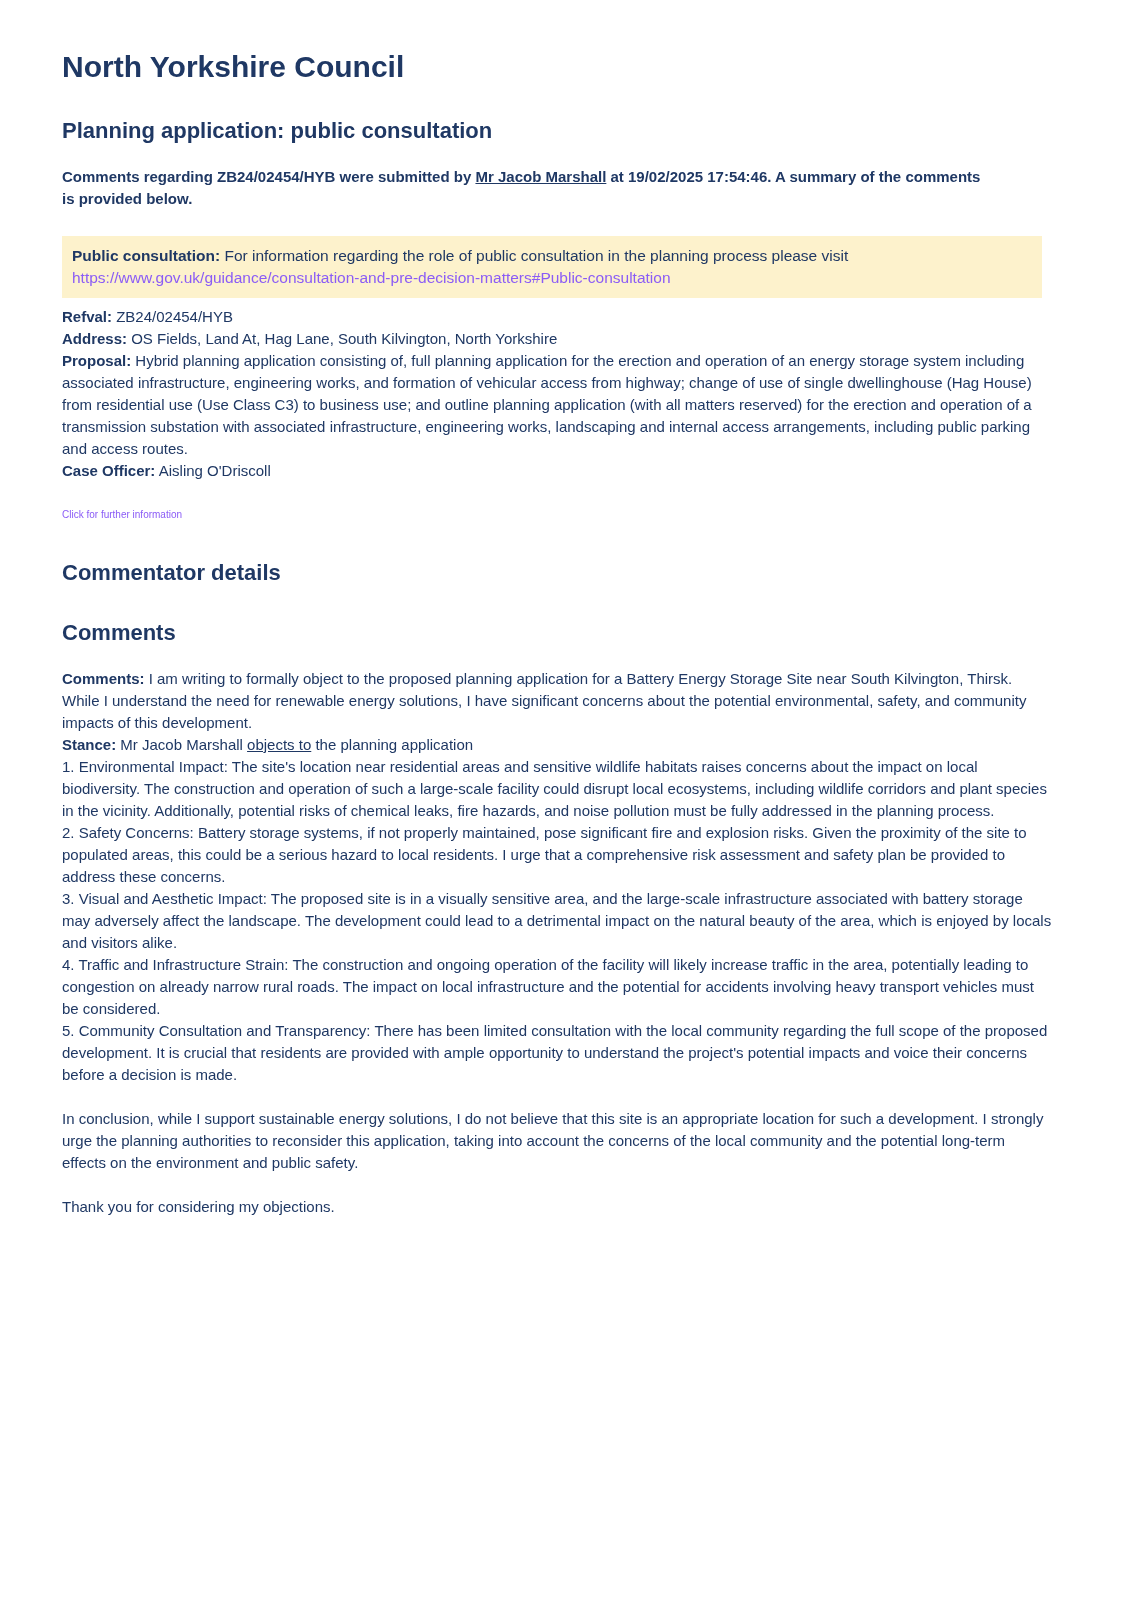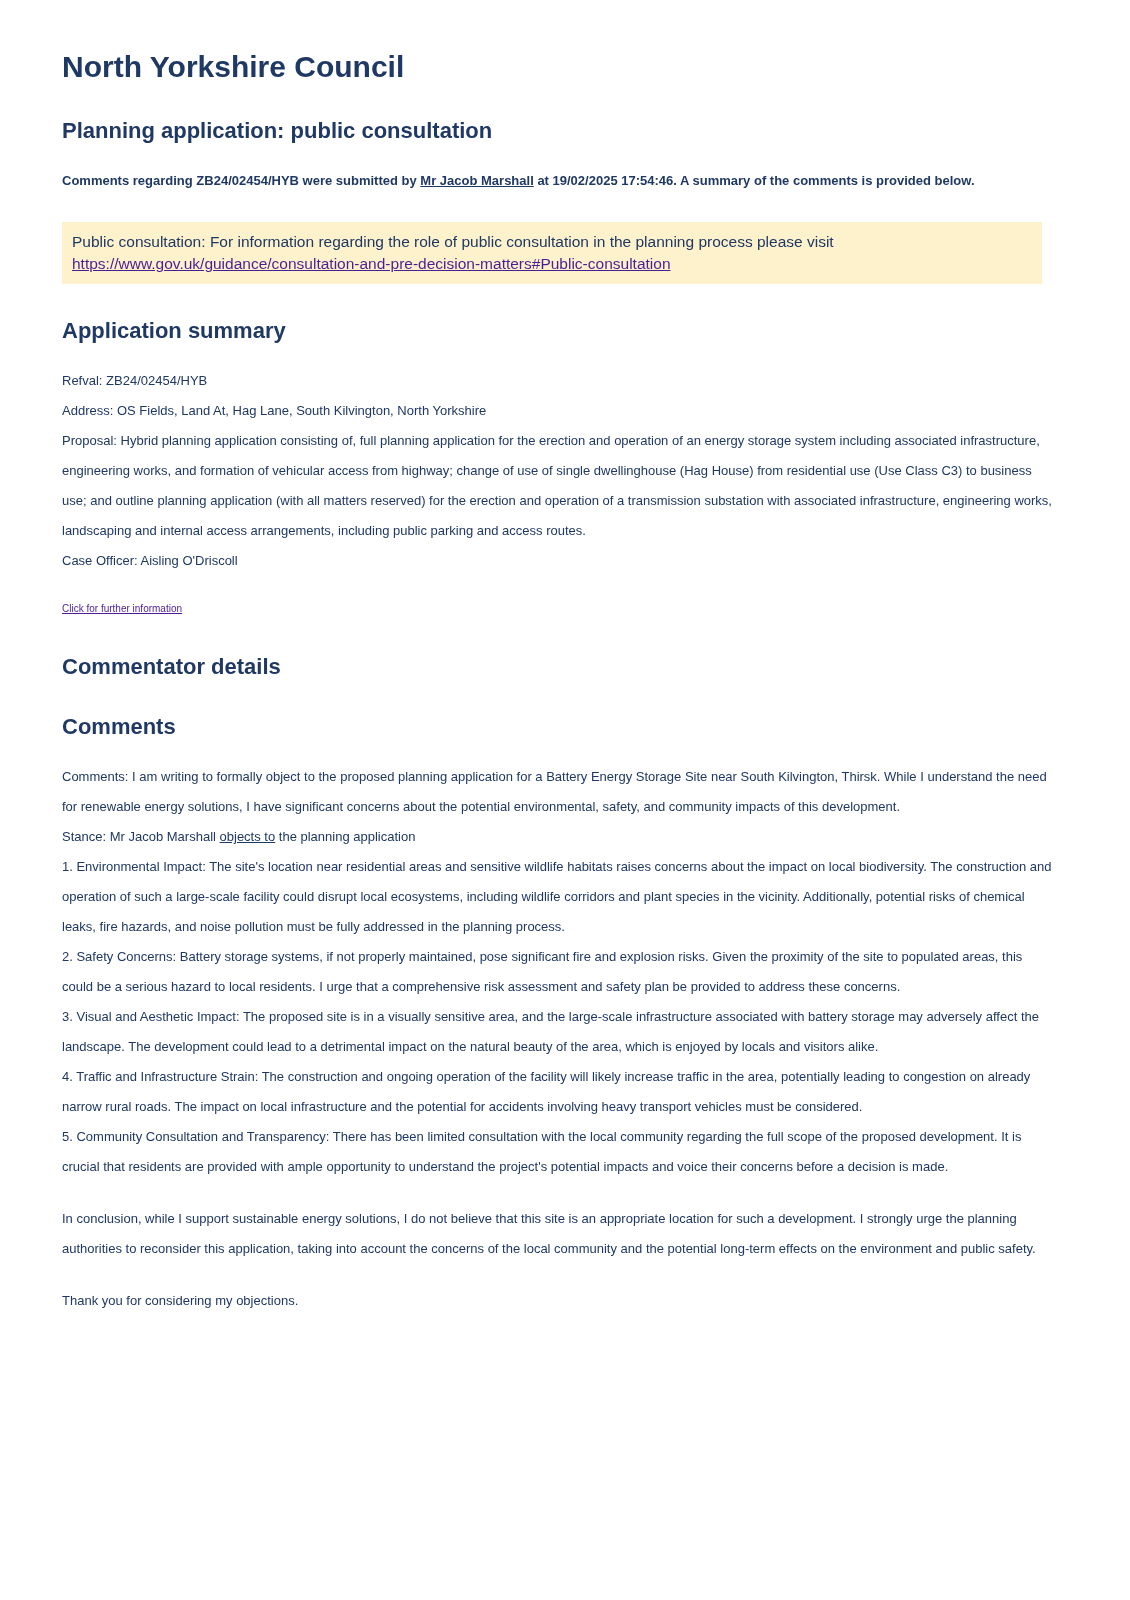--- a/index.html
+++ b/index.html
@@ -23,78 +23,76 @@
     font-weight: 700;
     margin: 0 0 30px 0;
     letter-spacing: 0;
   }
   h2 {
     font-size: 22px;
     font-weight: 700;
     margin: 34px 0 22px 0;
   }
   p, .line {
-    font-size: 13px;
-    line-height: 30px;
+    font-size: 15px;
+    line-height: 22px;
     margin: 0;
   }
   .intro {
     font-weight: 700;
     margin: 0 0 26px 0;
     max-width: 920px;
   }
   .notice {
     background: #fdf2cc;
     padding: 9px 10px;
     font-size: 15.5px;
     line-height: 22px;
     margin: 0 0 8px 0;
     max-width: 960px;
   }
   .notice strong { font-weight: 700; }
   a.link, .u {
-    color: #4c1d95;
-    text-decoration: underline;
+    color: #8b5cf6;
     cursor: pointer;
   }
   .u-name {
     text-decoration: underline;
   }
   .block {
     max-width: 990px;
   }
   .standalone-link {
     display: inline-block;
     margin-top: 22px;
     font-size: 10px;
     line-height: 22px;
   }
   .gap-top {
     margin-top: 22px;
   }
-  strong.lbl { font-weight: 400; }
+  strong.lbl { font-weight: 700; }
 </style>
 </head>
 <body>
 
 <div class="page">
 
   <h1>North Yorkshire Council</h1>
 
   <h2>Planning application: public consultation</h2>
 
   <p class="intro"><span>Comments regarding ZB24/02454/HYB were submitted by </span><span class="u-name">Mr Jacob Marshall</span><span> at 19/02/2025 17:54:46. A summary of the comments is provided below.</span></p>
 
   <div class="notice">
     <strong class="lbl">Public consultation:</strong>
     <span>For information regarding the role of public consultation in the planning process please visit</span>
     <a class="link">https://www.gov.uk/guidance/consultation-and-pre-decision-matters#Public-consultation</a>
   </div>
 
-  <h2>Application summary</h2>
 
   <div class="block">
     <p class="line"><strong class="lbl">Refval:</strong> <span>ZB24/02454/HYB</span></p>
     <p class="line"><strong class="lbl">Address:</strong> <span>OS Fields, Land At, Hag Lane, South Kilvington, North Yorkshire</span></p>
     <p class="line"><strong class="lbl">Proposal:</strong> <span>Hybrid planning application consisting of, full planning application for the erection and operation of an energy storage system including associated infrastructure, engineering works, and formation of vehicular access from highway; change of use of single dwellinghouse (Hag House) from residential use (Use Class C3) to business use; and outline planning application (with all matters reserved) for the erection and operation of a transmission substation with associated infrastructure, engineering works, landscaping and internal access arrangements, including public parking and access routes.</span></p>
     <p class="line"><strong class="lbl">Case Officer:</strong> <span>Aisling O'Driscoll</span></p>
     <a class="link standalone-link">Click for further information</a>
   </div>
 
   <h2>Commentator details</h2>

